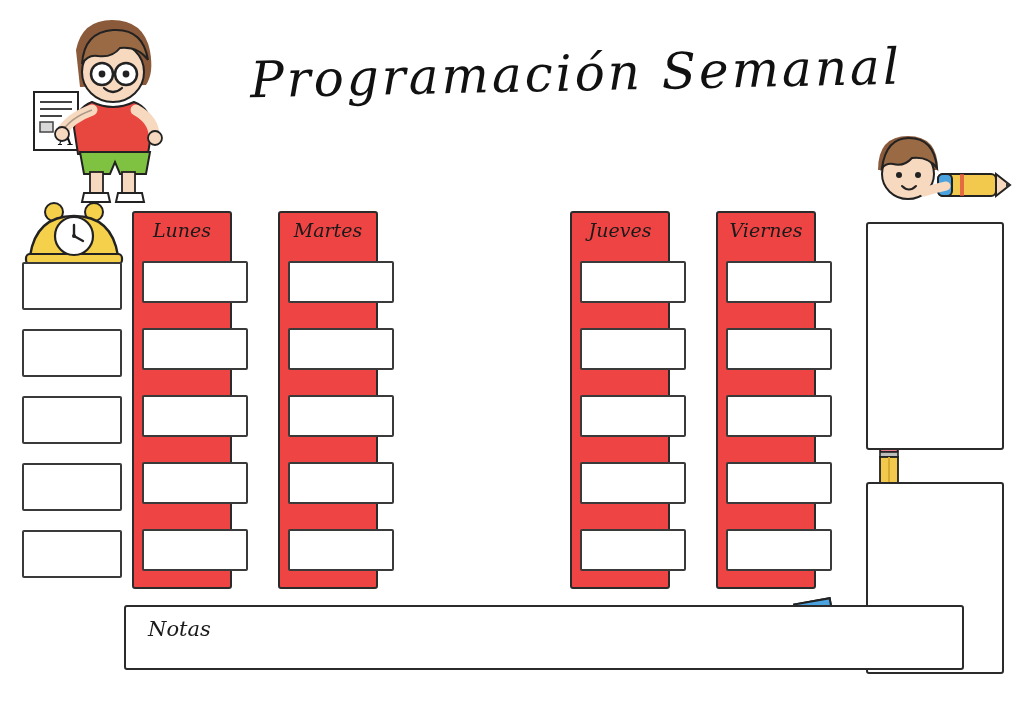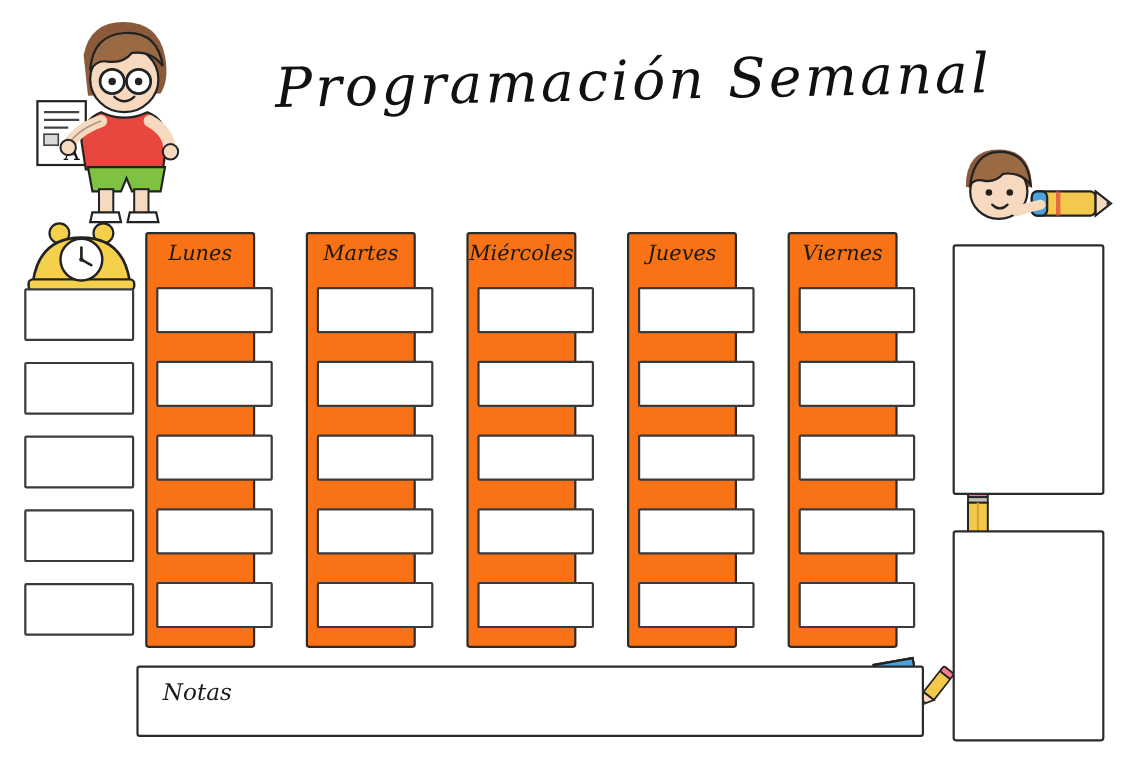--- a/index.html
+++ b/index.html
@@ -40,21 +40,21 @@
 
   
   .day-col {
     position: absolute;
     top: 211px;
     width: 100px;
     height: 378px;
     border: 2px solid #2b2b2b;
     border-radius: 3px;
     box-sizing: border-box;
-    background: #f97316;
+    background: #ef4444;
   }
   .day-col.c0 { left: 132px; }
   .day-col.c1 { left: 278px; padding-left: 34px; }
   .day-col.c2 { left: 424px; }
   .day-col.c3 { left: 570px; }
   .day-col.c4 { left: 716px; }
 
   .day-head {
     position: absolute;
     top: 6px;
@@ -98,21 +98,21 @@
   .hour-box.h1 { top: 329px; }
   .hour-box.h2 { top: 396px; }
   .hour-box.h3 { top: 463px; }
   .hour-box.h4 { top: 530px; }
 
   
   .notes-box {
     position: absolute;
     left: 124px;
     top: 605px;
-    width: 716px;
+    width: 840px;
     height: 65px;
     border: 2px solid #2b2b2b;
     border-radius: 3px;
     box-sizing: border-box;
     background: #fff;
   }
   .notes-label {
     position: absolute;
     left: 22px;
     top: 10px;
@@ -290,28 +290,20 @@
 
   <div class="day-col c1">
     <div class="day-head">Martes</div>
     <div class="slot s0"></div>
     <div class="slot s1"></div>
     <div class="slot s2"></div>
     <div class="slot s3"></div>
     <div class="slot s4"></div>
   </div>
 
-  <div class="day-col c2">
-    <div class="day-head">Miércoles</div>
-    <div class="slot s0"></div>
-    <div class="slot s1"></div>
-    <div class="slot s2"></div>
-    <div class="slot s3"></div>
-    <div class="slot s4"></div>
-  </div>
 
   <div class="day-col c4">
     <div class="day-head">Viernes</div>
     <div class="slot s0"></div>
     <div class="slot s1"></div>
     <div class="slot s2"></div>
     <div class="slot s3"></div>
     <div class="slot s4"></div>
   </div>
 

